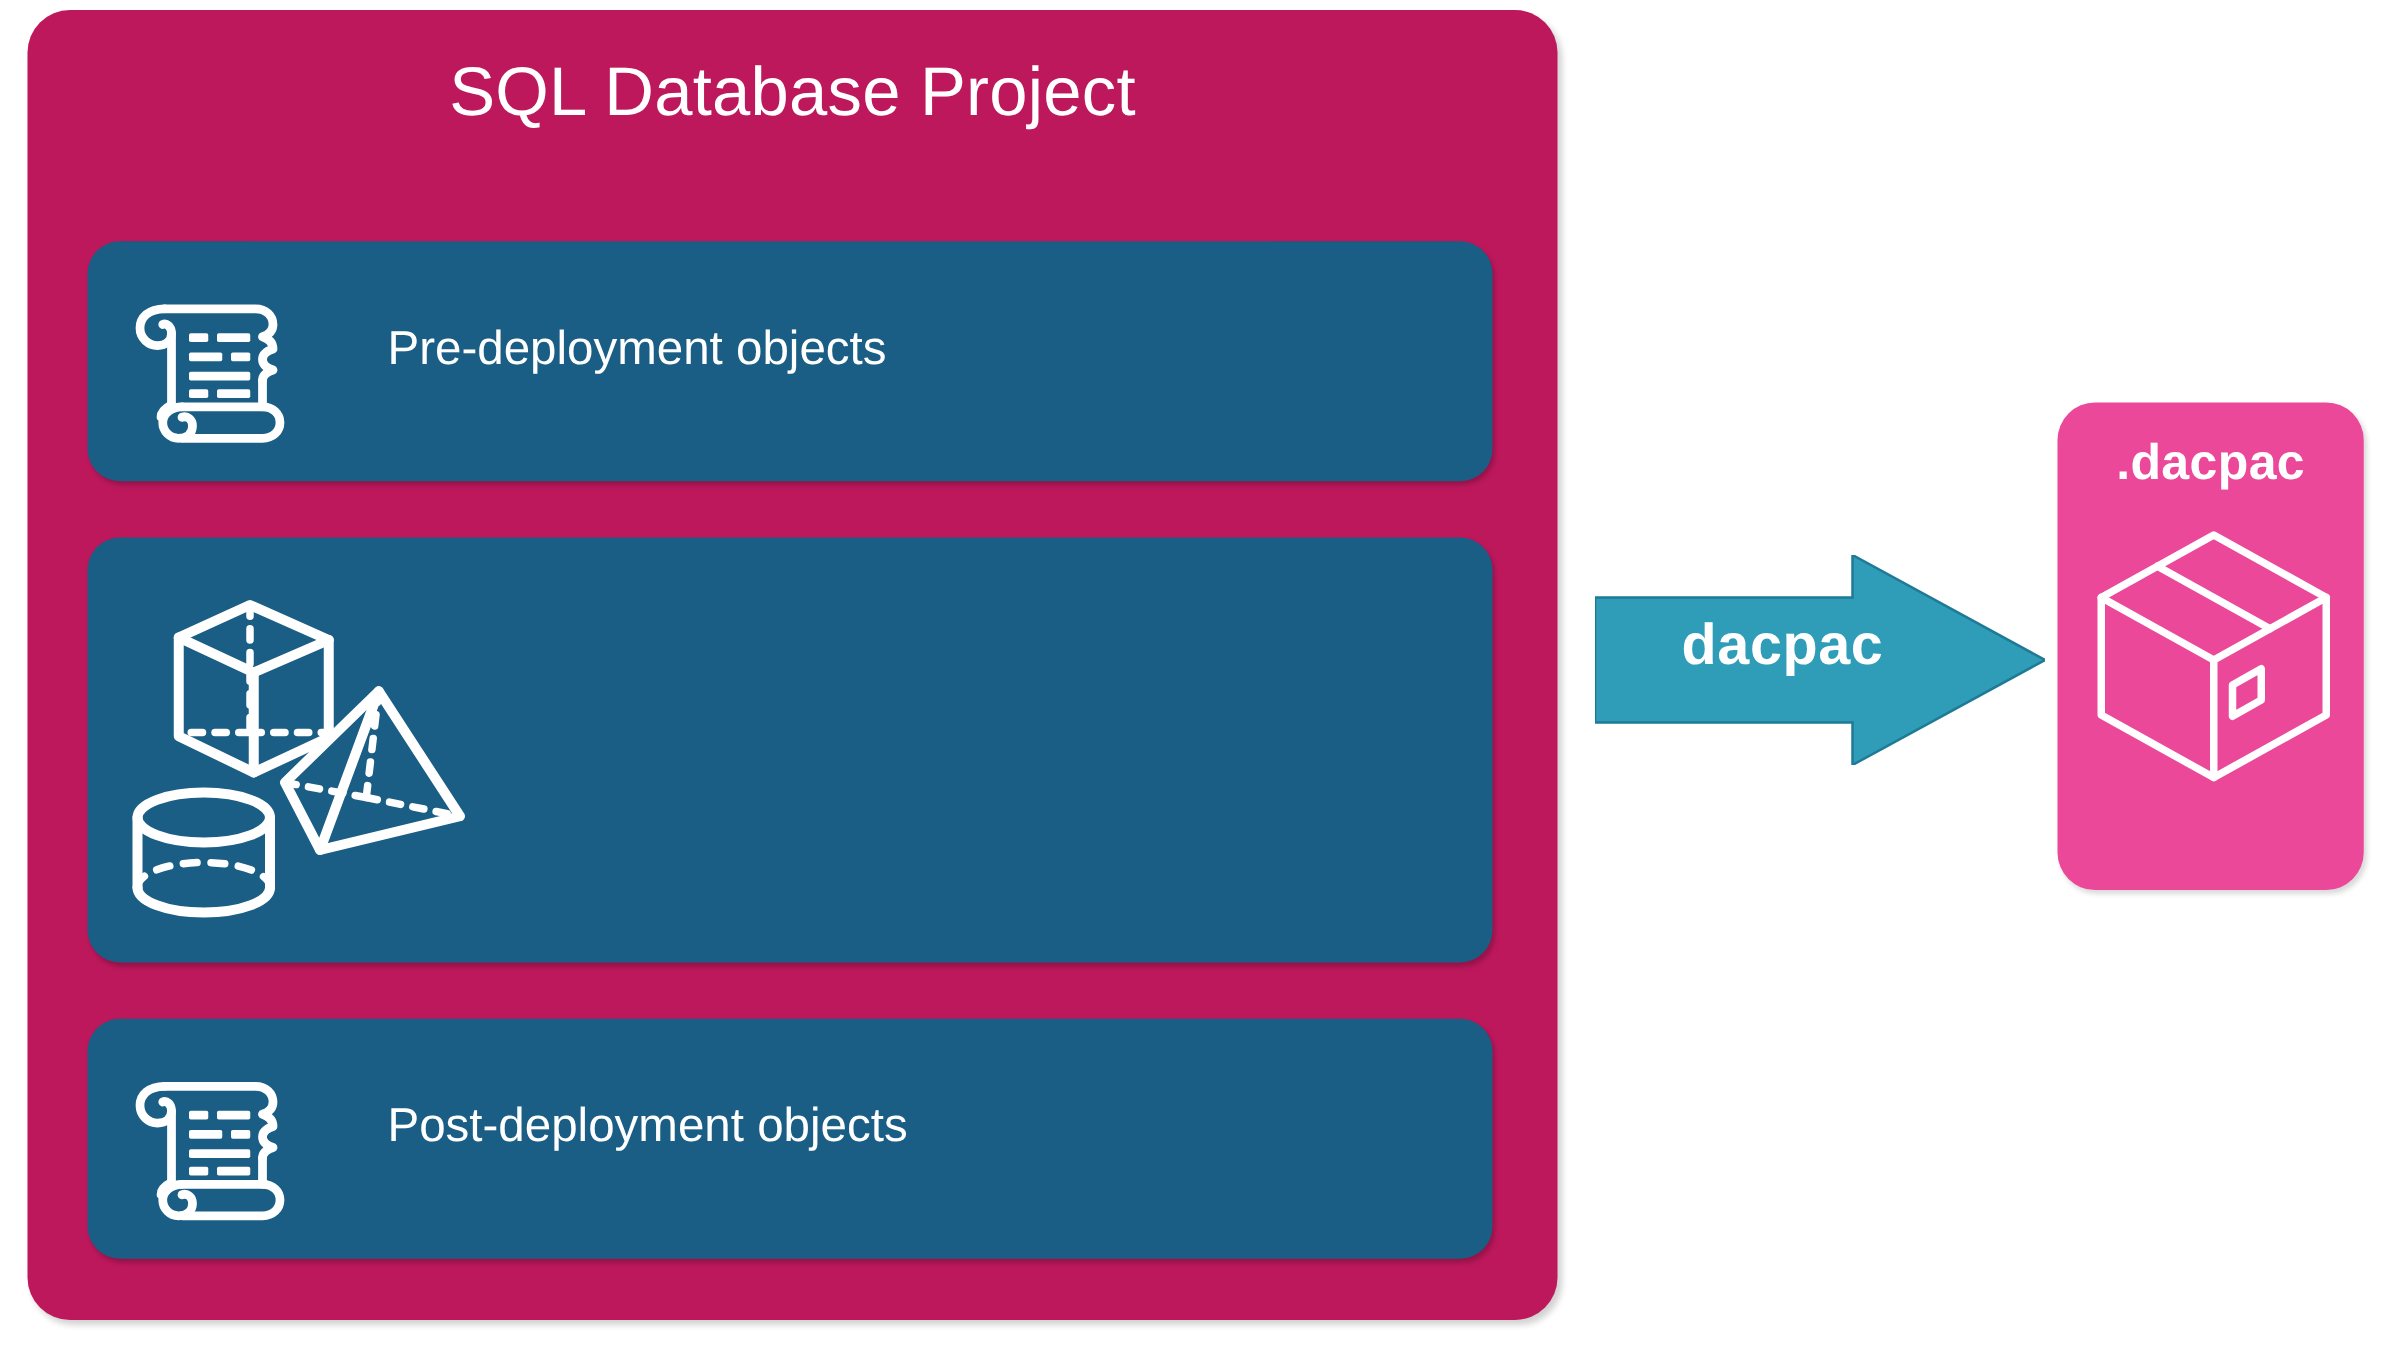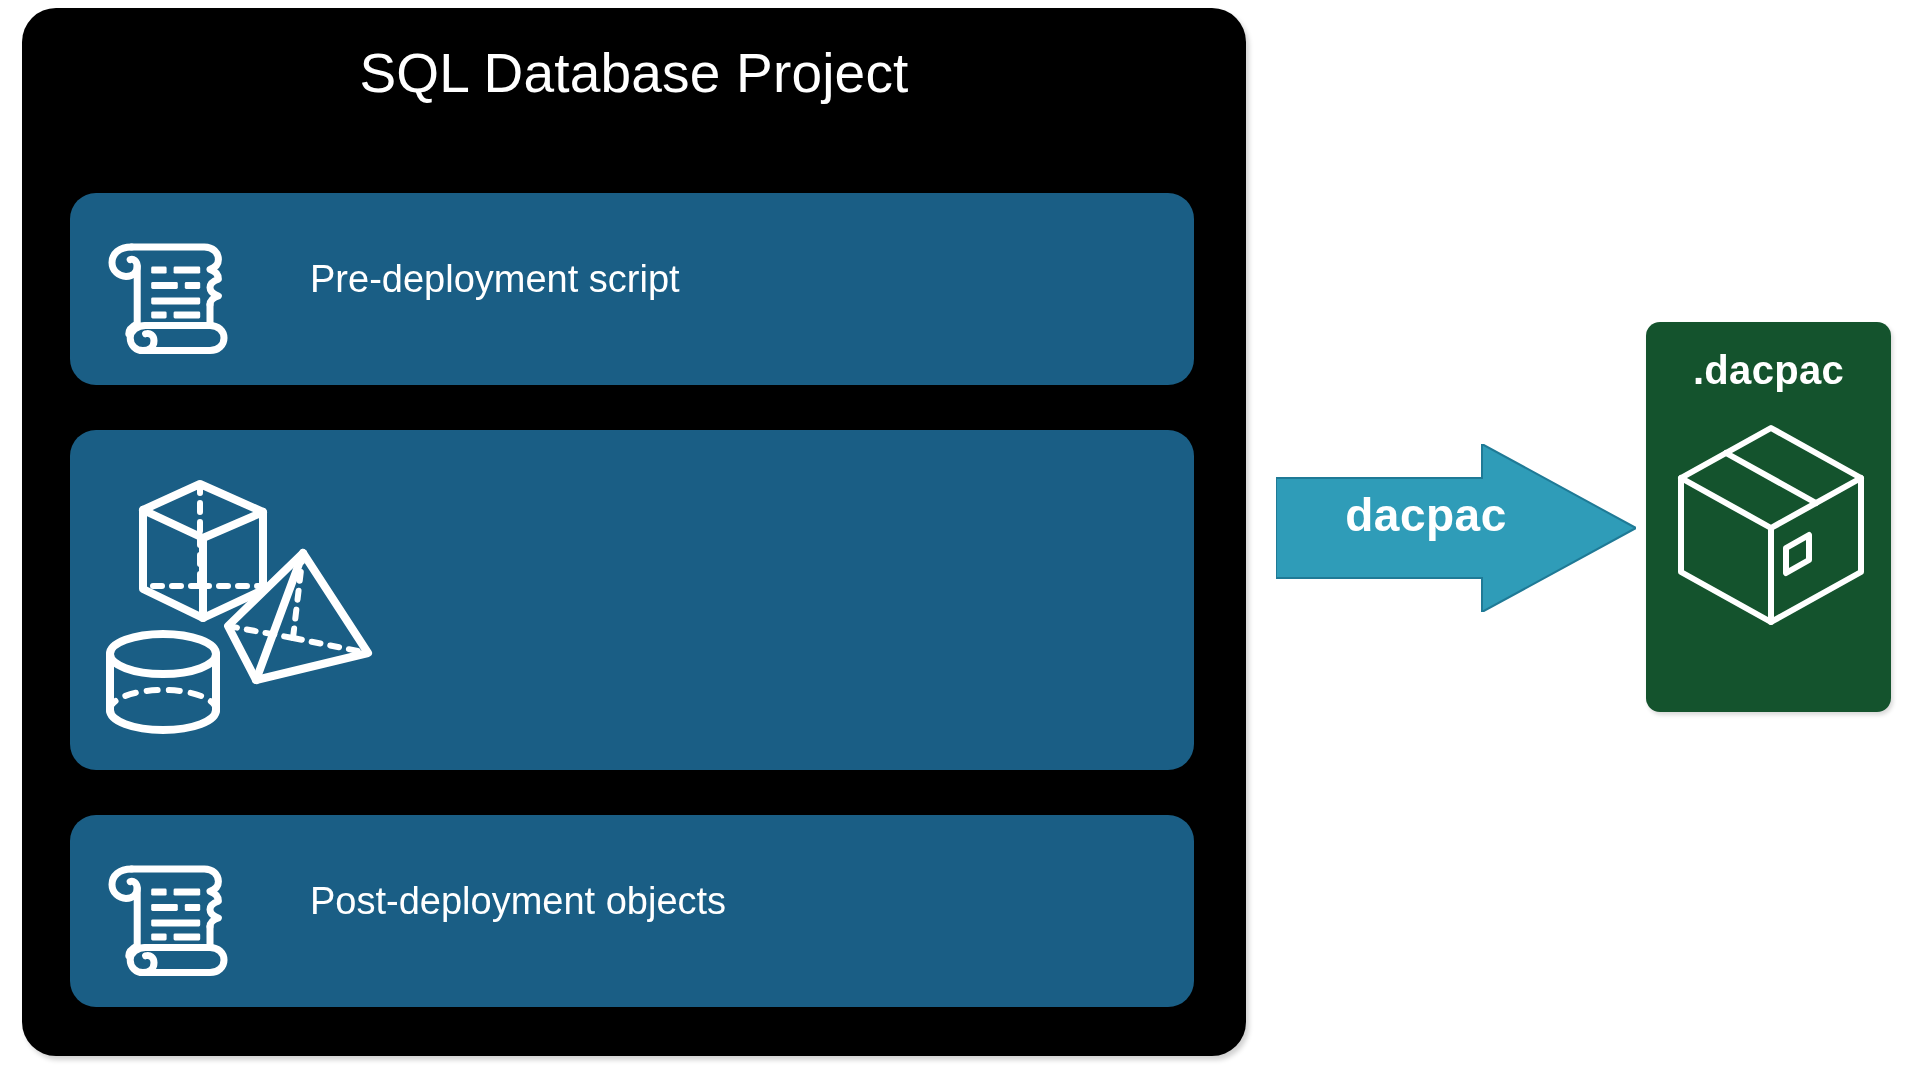--- a/index.html
+++ b/index.html
@@ -21,21 +21,21 @@
     background: #ffffff;
   }
 
   
   .project-panel {
     position: absolute;
     left: 22px;
     top: 8px;
     width: 1224px;
     height: 1048px;
-    background: #000000;
+    background: #be185d;
     border-radius: 34px;
     box-shadow: 3px 4px 5px rgba(0,0,0,0.18);
     box-sizing: border-box;
   }
 
   .project-title {
     position: absolute;
     left: 0;
     top: 35px;
     width: 100%;
@@ -111,22 +111,22 @@
     line-height: 1;
   }
 
   
   .dacpac-panel {
     position: absolute;
     left: 1646px;
     top: 322px;
     width: 245px;
     height: 390px;
-    background: #14532d;
-    border-radius: 14px;
+    background: #ec4899;
+    border-radius: 30px;
     box-shadow: 2px 3px 4px rgba(0,0,0,0.15);
     box-sizing: border-box;
   }
   .dacpac-title {
     position: absolute;
     left: 0;
     top: 28px;
     width: 100%;
     text-align: center;
     color: #ffffff;
@@ -179,21 +179,21 @@
         <g fill="#ffffff">
           <rect x="38" y="34" width="11" height="5" rx="1"></rect>
           <rect x="54" y="34" width="19" height="5" rx="1"></rect>
           <rect x="38" y="45" width="19" height="5" rx="1"></rect>
           <rect x="62" y="45" width="11" height="5" rx="1"></rect>
           <rect x="38" y="56" width="35" height="5" rx="1"></rect>
           <rect x="38" y="66" width="11" height="5" rx="1"></rect>
           <rect x="54" y="66" width="19" height="5" rx="1"></rect>
         </g>
       </svg>
-      <div class="card-label label-pre">Pre-deployment script</div>
+      <div class="card-label label-pre">Pre-deployment objects</div>
     </div>
 
     <div class="card card-obj">
       <svg class="obj-icons" viewBox="0 0 300 290">
         <g fill="none" stroke="#ffffff" stroke-width="8" stroke-linecap="round" stroke-linejoin="round">
 
           <g>
 
             <path d="M55 52 L112 26 L175 54 L175 132 L115 160 L55 131 Z"></path>
 

